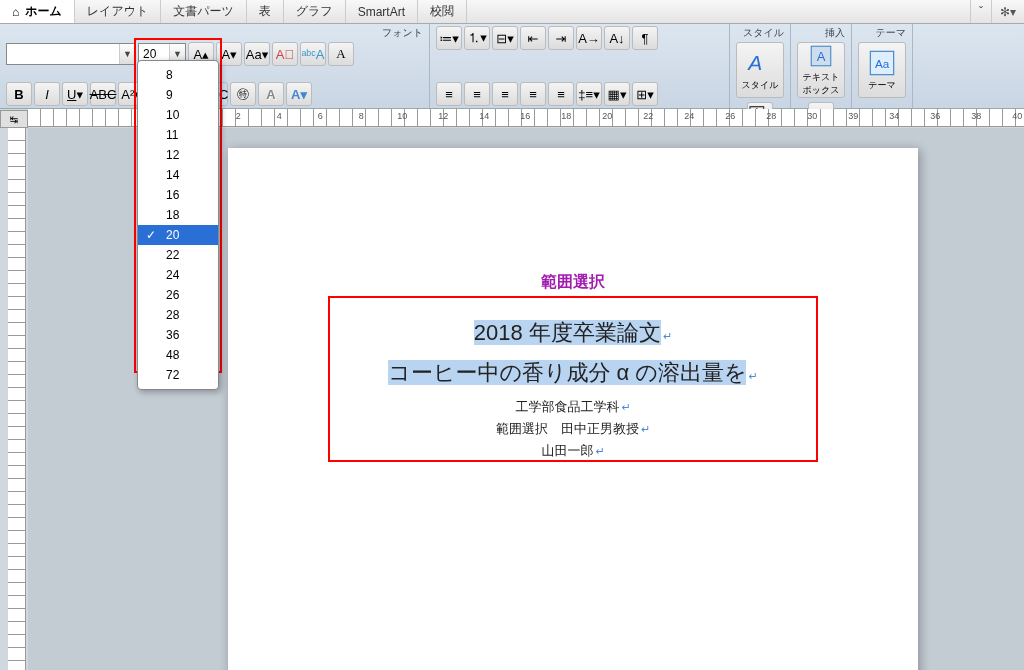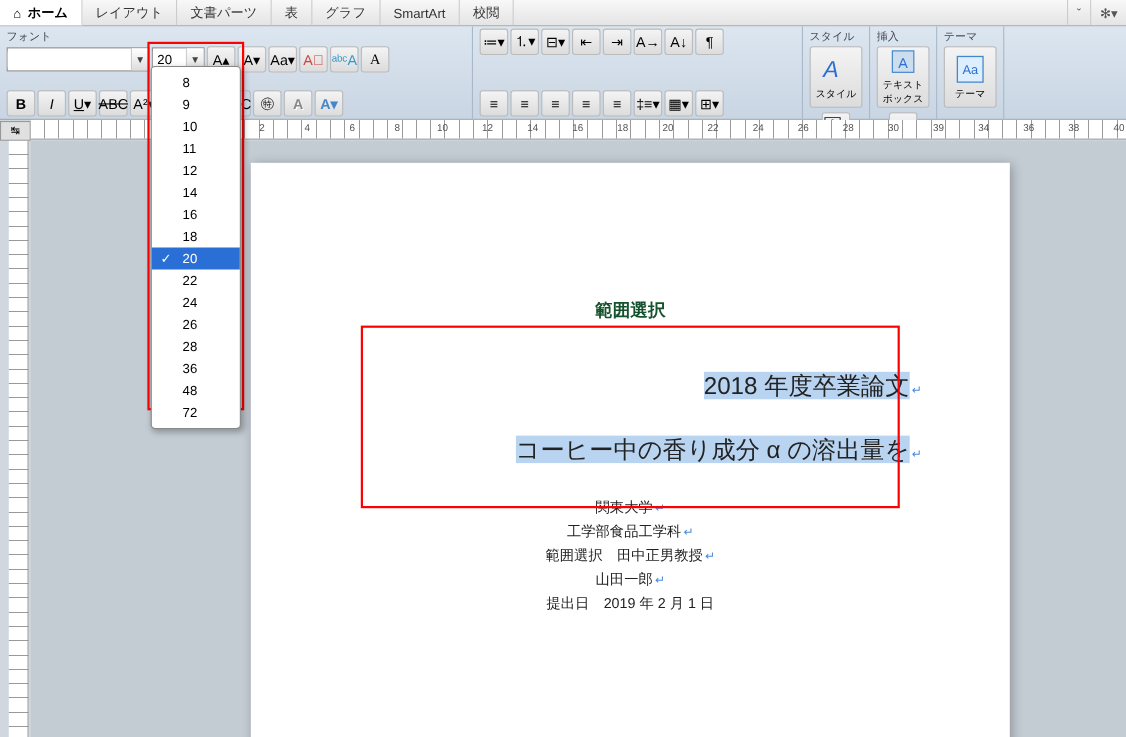--- a/index.html
+++ b/index.html
@@ -8,21 +8,21 @@
 .tabs { display: flex; background: linear-gradient(#f8f8f8, #e4e4e4); height: 24px; border-bottom: 1px solid #aaa; }
 .tab { padding: 4px 12px; font-size: 12px; border-right: 1px solid #ccc; display: flex; align-items: center; color: #333; cursor: pointer; }
 .tab.active { background: #fff; font-weight: bold; color: #000; }
 .home-icon { margin-right: 6px; }
 
 .spacer { flex: 1; }
 .tab-right { padding: 4px 8px; color: #555; border-left: 1px solid #ccc; display: flex; align-items: center; font-size: 12px; }
 
 .ribbon { background: linear-gradient(#dce6f0, #c9d5e3); height: 85px; display: flex; border-bottom: 1px solid #9aa; }
 .group { border-right: 1px solid #a8b8c8; padding: 2px 6px; display: flex; flex-direction: column; }
-.group-label { font-size: 10px; text-align: left; color: #445; margin-bottom: 2px; }
+.group-label { font-size: 10px; text-align: right; color: #445; margin-bottom: 2px; }
 .group-body { flex: 1; display: flex; flex-direction: column; justify-content: space-between; }
 
 .row { display: flex; align-items: center; gap: 2px; }
 
 .combo { display: flex; align-items: center; background: #fff; border: 1px solid #888; height: 22px; }
 .combo input { border: none; outline: none; font-size: 12px; padding: 0 4px; }
 .combo .arrow { width: 16px; text-align: center; font-size: 9px; color: #444; border-left: 1px solid #ccc; background: linear-gradient(#fff,#ddd); height: 100%; display: flex; align-items: center; justify-content: center; }
 
 .btn { width: 26px; height: 24px; background: linear-gradient(#f4f4f4, #dcdcdc); border: 1px solid #bbb; border-radius: 3px; display: flex; align-items: center; justify-content: center; font-size: 13px; cursor: pointer; }
 .btn svg { width: 16px; height: 16px; }
@@ -41,25 +41,25 @@
 .ruler-numbers { position: absolute; left: 200px; top: 2px; display: flex; font-size: 9px; }
 .ruler-numbers span { width: 20.5px; text-align: center; }
 .ruler-corner { position: absolute; left: 0; top: 110px; width: 28px; height: 18px; background: #e0e0e0; border: 1px solid #999; display: flex; align-items: center; justify-content: center; font-size: 10px; }
 
 .ruler-v { position: absolute; left: 8px; top: 128px; width: 18px; bottom: 0; background: #fff; border-right: 1px solid #999; }
 .ruler-v::before { content: ""; position: absolute; top: 0; bottom: 0; left: 0; width: 18px; background: repeating-linear-gradient(180deg, transparent 0 12px, #999 12px 13px); }
 
 .doc-area { position: absolute; left: 28px; top: 128px; right: 0; bottom: 0; background: #c3cbd3; overflow: hidden; }
 .page { position: absolute; left: 200px; top: 20px; width: 690px; height: 900px; background: #fff; box-shadow: 2px 2px 10px rgba(0,0,0,0.3); padding: 160px 80px 40px; }
 
-.sel-label { position: absolute; top: 124px; left: 50%; transform: translateX(-50%); color: #14532d; font-weight: bold; font-size: 16px; }
+.sel-label { position: absolute; top: 124px; left: 50%; transform: translateX(-50%); color: #a21caf; font-weight: bold; font-size: 16px; }
 .red-sel-box { position: absolute; top: 148px; left: 100px; width: 490px; height: 166px; border: 2px solid red; }
 
 .doc-line { text-align: center; font-size: 13px; color: #222; margin: 4px 0; font-family: serif; }
-.title-line { font-size: 22px; margin: 28px 0; text-align: right; }
+.title-line { font-size: 22px; margin: 10px 0; }
 .hl { background: #b8d4f0; display: inline; }
 .ret { color: #4a8ad8; font-size: 11px; margin-left: 2px; }
 
 .styles-group { display: flex; align-items: center; gap: 4px; }
 </style>
 </head>
 <body>
 
 <div class="tabs">
   <div class="tab active">
@@ -244,25 +244,23 @@
 <div class="ruler-v"></div>
 
 <div class="doc-area">
   <div class="page">
     <div class="sel-label">範囲選択</div>
     <div class="red-sel-box"></div>
 
     <div class="doc-line title-line"><span class="hl">2018 年度卒業論文</span><span class="ret">↵</span></div>
     <div class="doc-line title-line"><span class="hl">コーヒー中の香り成分 α の溶出量を</span><span class="ret">↵</span></div>
 
-    <div class="doc-line"><span>関東大学</span><span class="ret">↵</span></div>
     <div class="doc-line"><span>工学部食品工学科</span><span class="ret">↵</span></div>
     <div class="doc-line"><span>範囲選択　田中正男教授</span><span class="ret">↵</span></div>
     <div class="doc-line"><span>山田一郎</span><span class="ret">↵</span></div>
-    <div class="doc-line"><span>提出日　2019 年 2 月 1 日</span></div>
   </div>
 </div>
 
 <div class="red-box-dropdown"></div>
 
 <div class="size-dropdown" id="size-dd">
     <div class="size-item">8</div>
     <div class="size-item">9</div>
     <div class="size-item">10</div>
     <div class="size-item">11</div>

